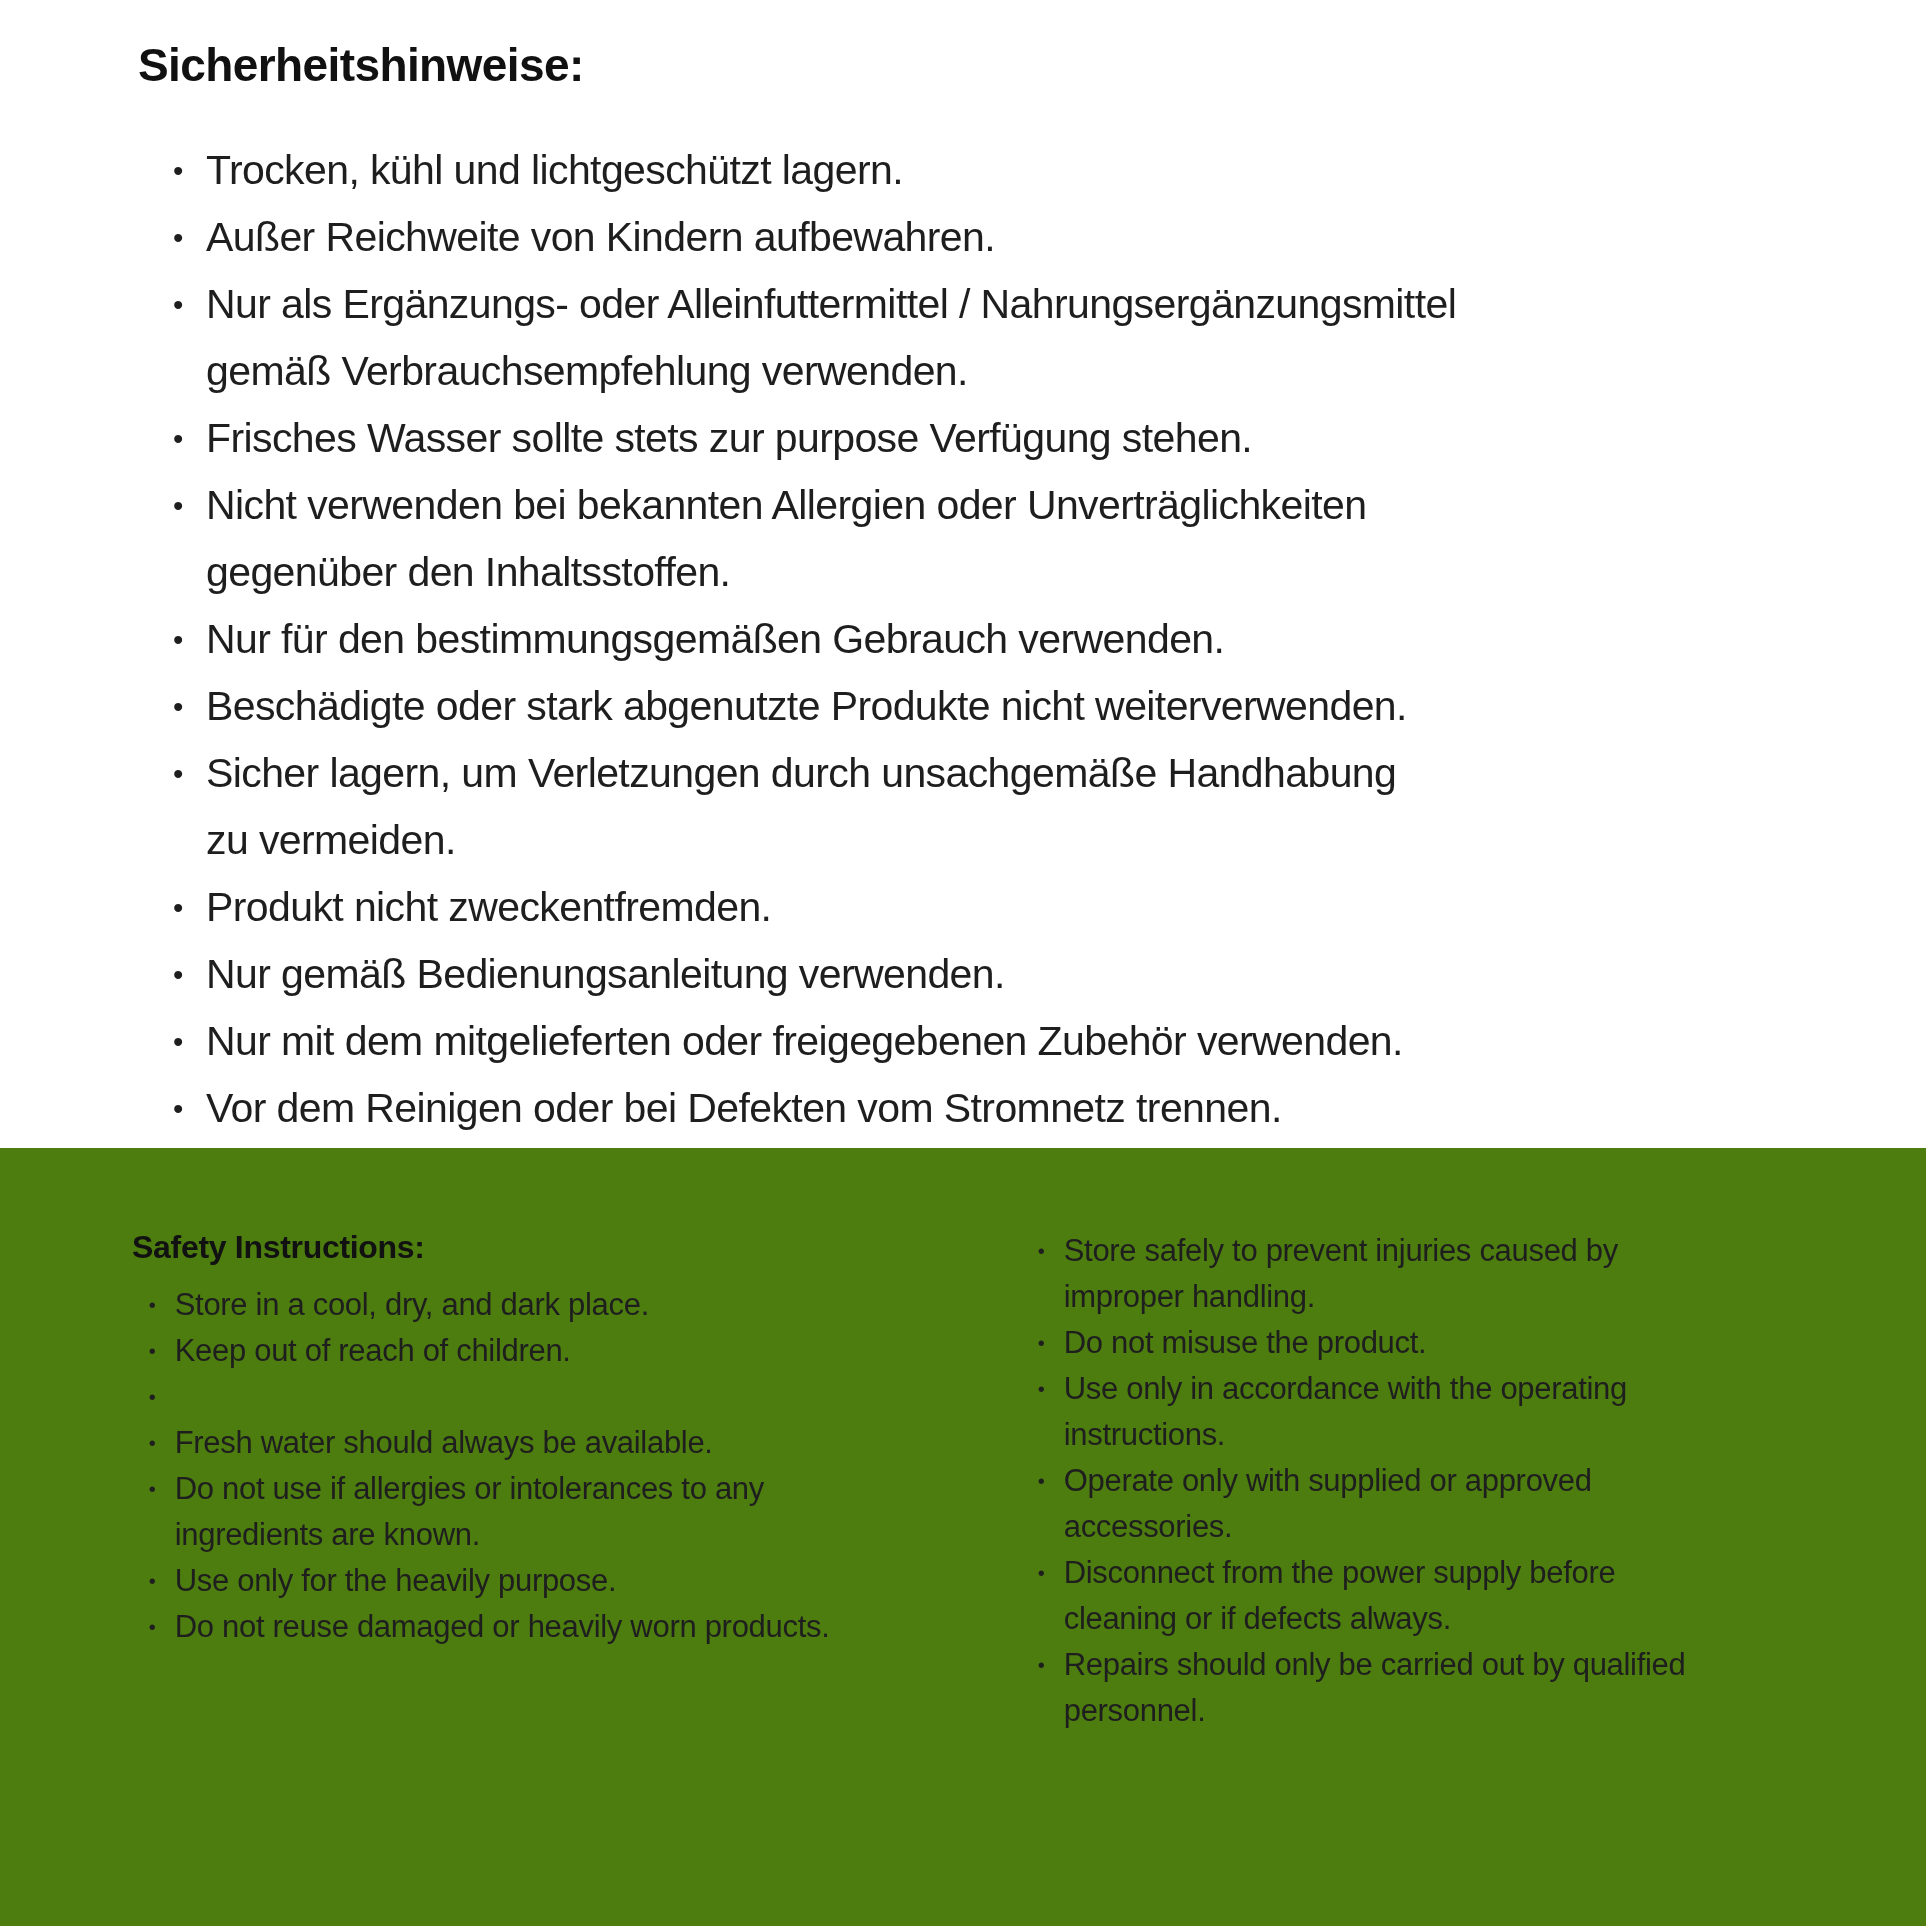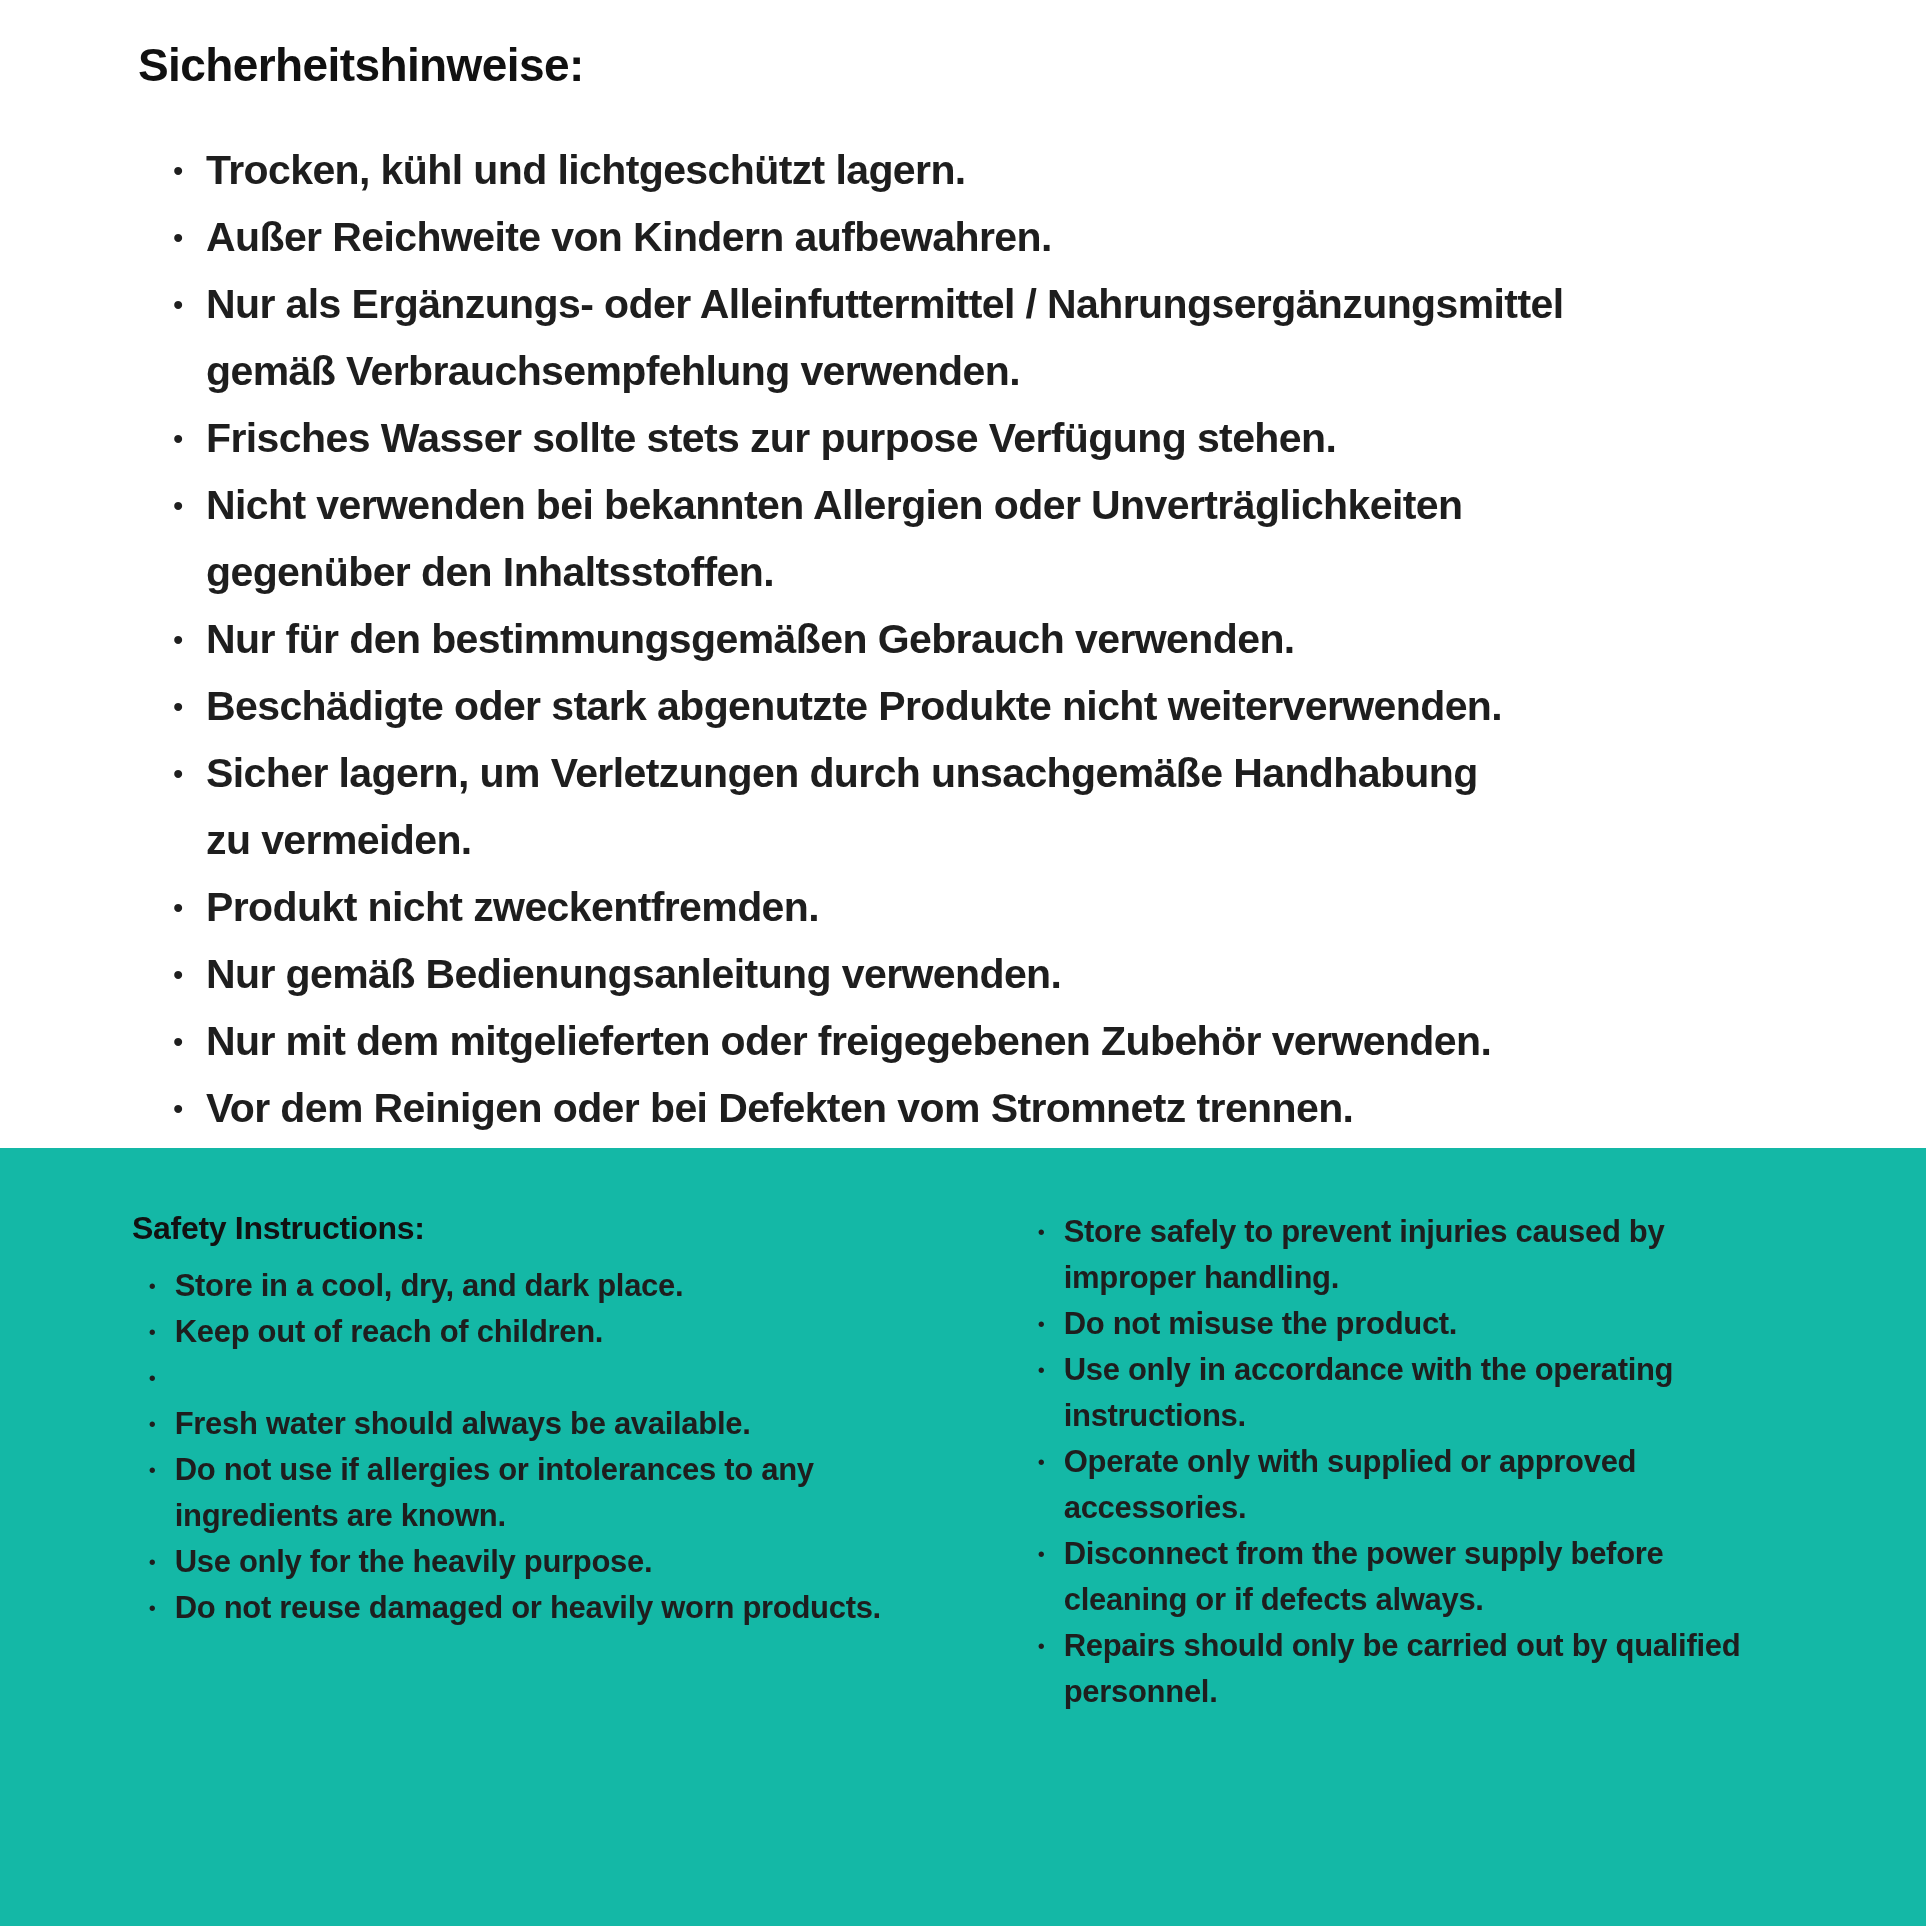--- a/index.html
+++ b/index.html
@@ -24,27 +24,27 @@
     color: #111111; line-height: 1.15;
   }
   ul.list { list-style: none; margin: 0; padding: 0; }
   ul.de-list { padding-left: 35px; }
   ul.de-list li {
     display: flex; align-items: flex-start;
     font-size: 41px; line-height: 67px; letter-spacing: -0.6px;
     color: #1e1e1e;
   }
   ul.de-list .bullet { flex: none; width: 33px; font-size: 0.72em; line-height: 67px; }
-  .txt { white-space: pre-line; font-weight: bold; }
+  .txt { white-space: pre-line; }
 
   
   .section-en {
     flex: 1; box-sizing: border-box;
-    background: #14b8a6;
-    padding: 61px 58px 0 132px;
+    background: #4d7c0f;
+    padding: 80px 58px 0 132px;
     display: flex; gap: 61px;
   }
   .en-col-left { width: 828px; flex: none; }
   .en-col-right { flex: 1; }
   .en-heading {
     margin: 0 0 15.4px 0;
     font-size: 32px; font-weight: 700; letter-spacing: -0.3px;
     color: #111111; line-height: 1.2;
   }
   ul.en-list { padding-left: 16.7px; }

